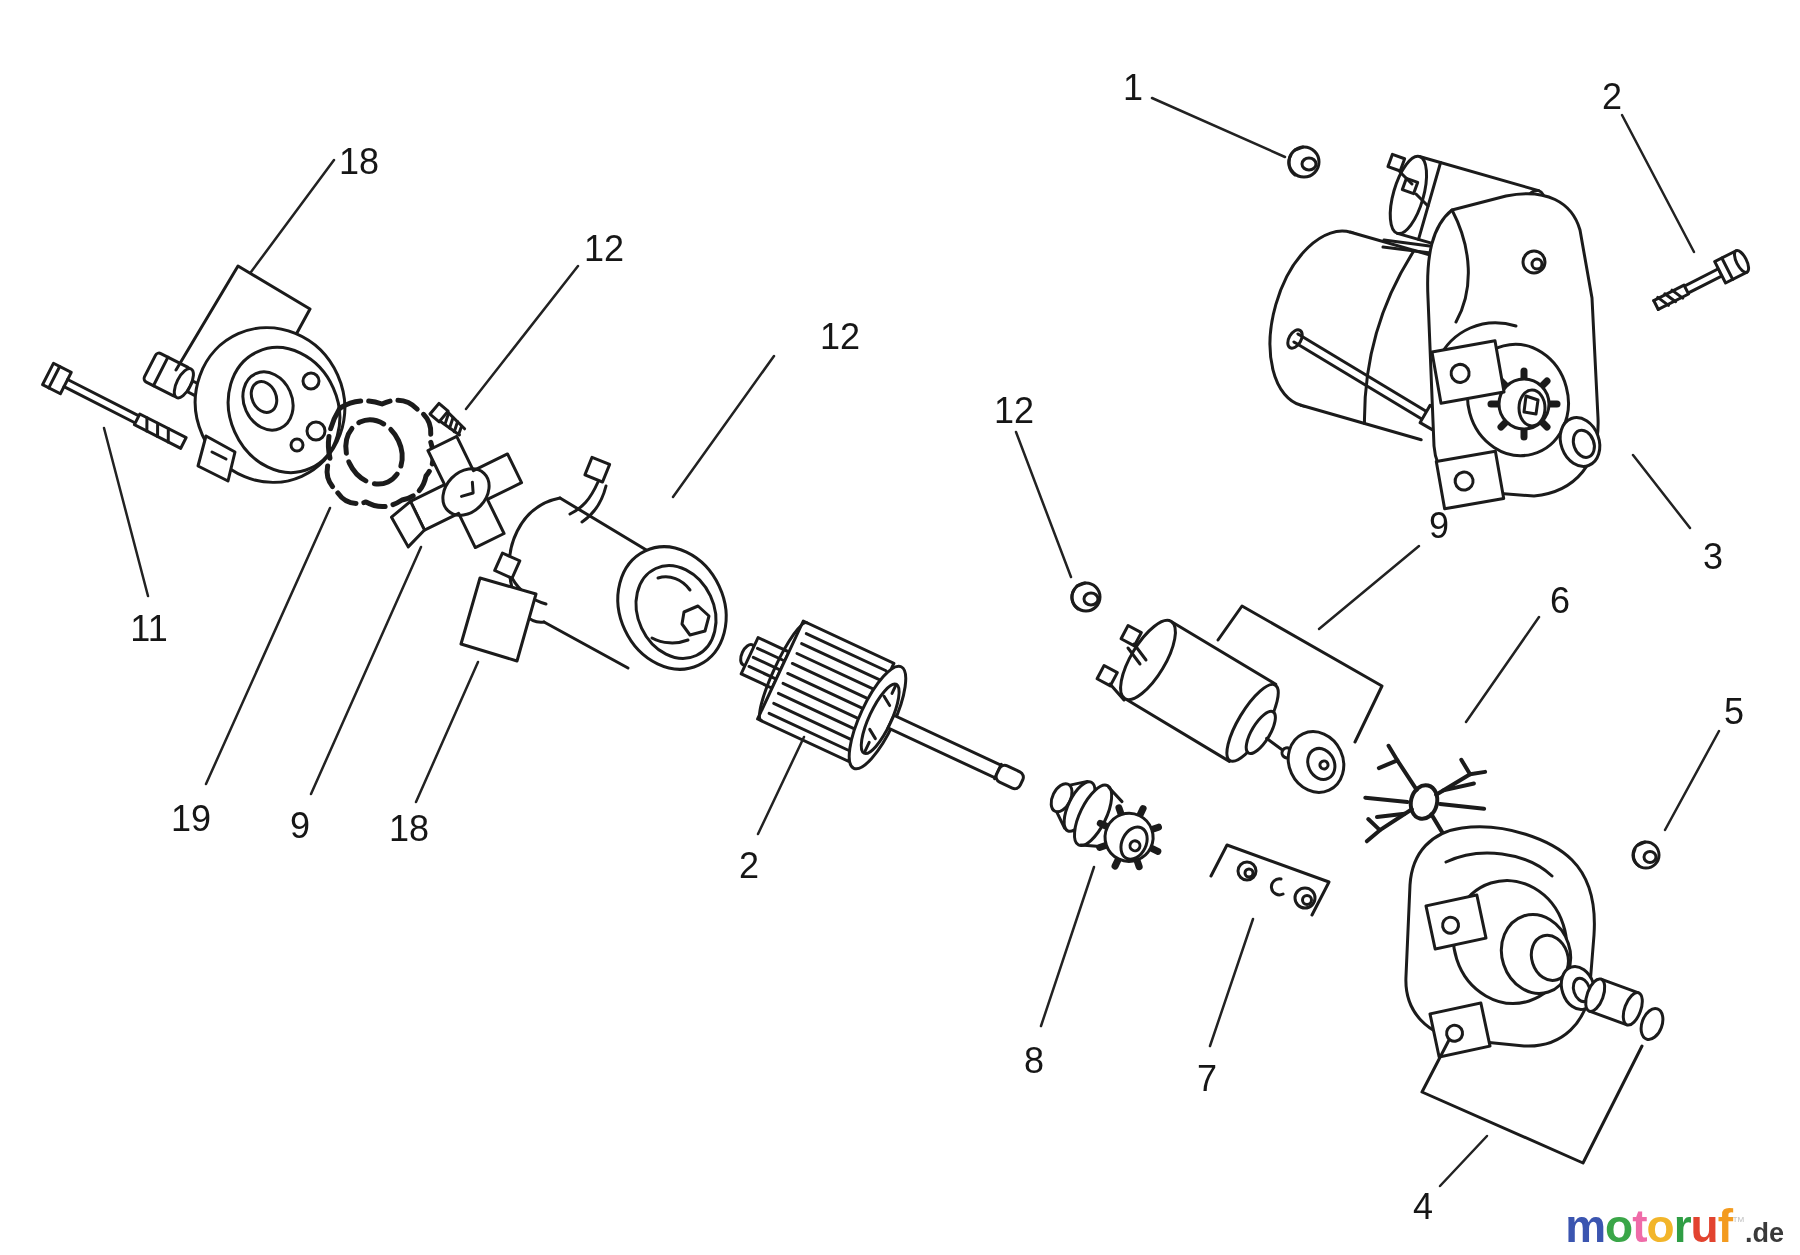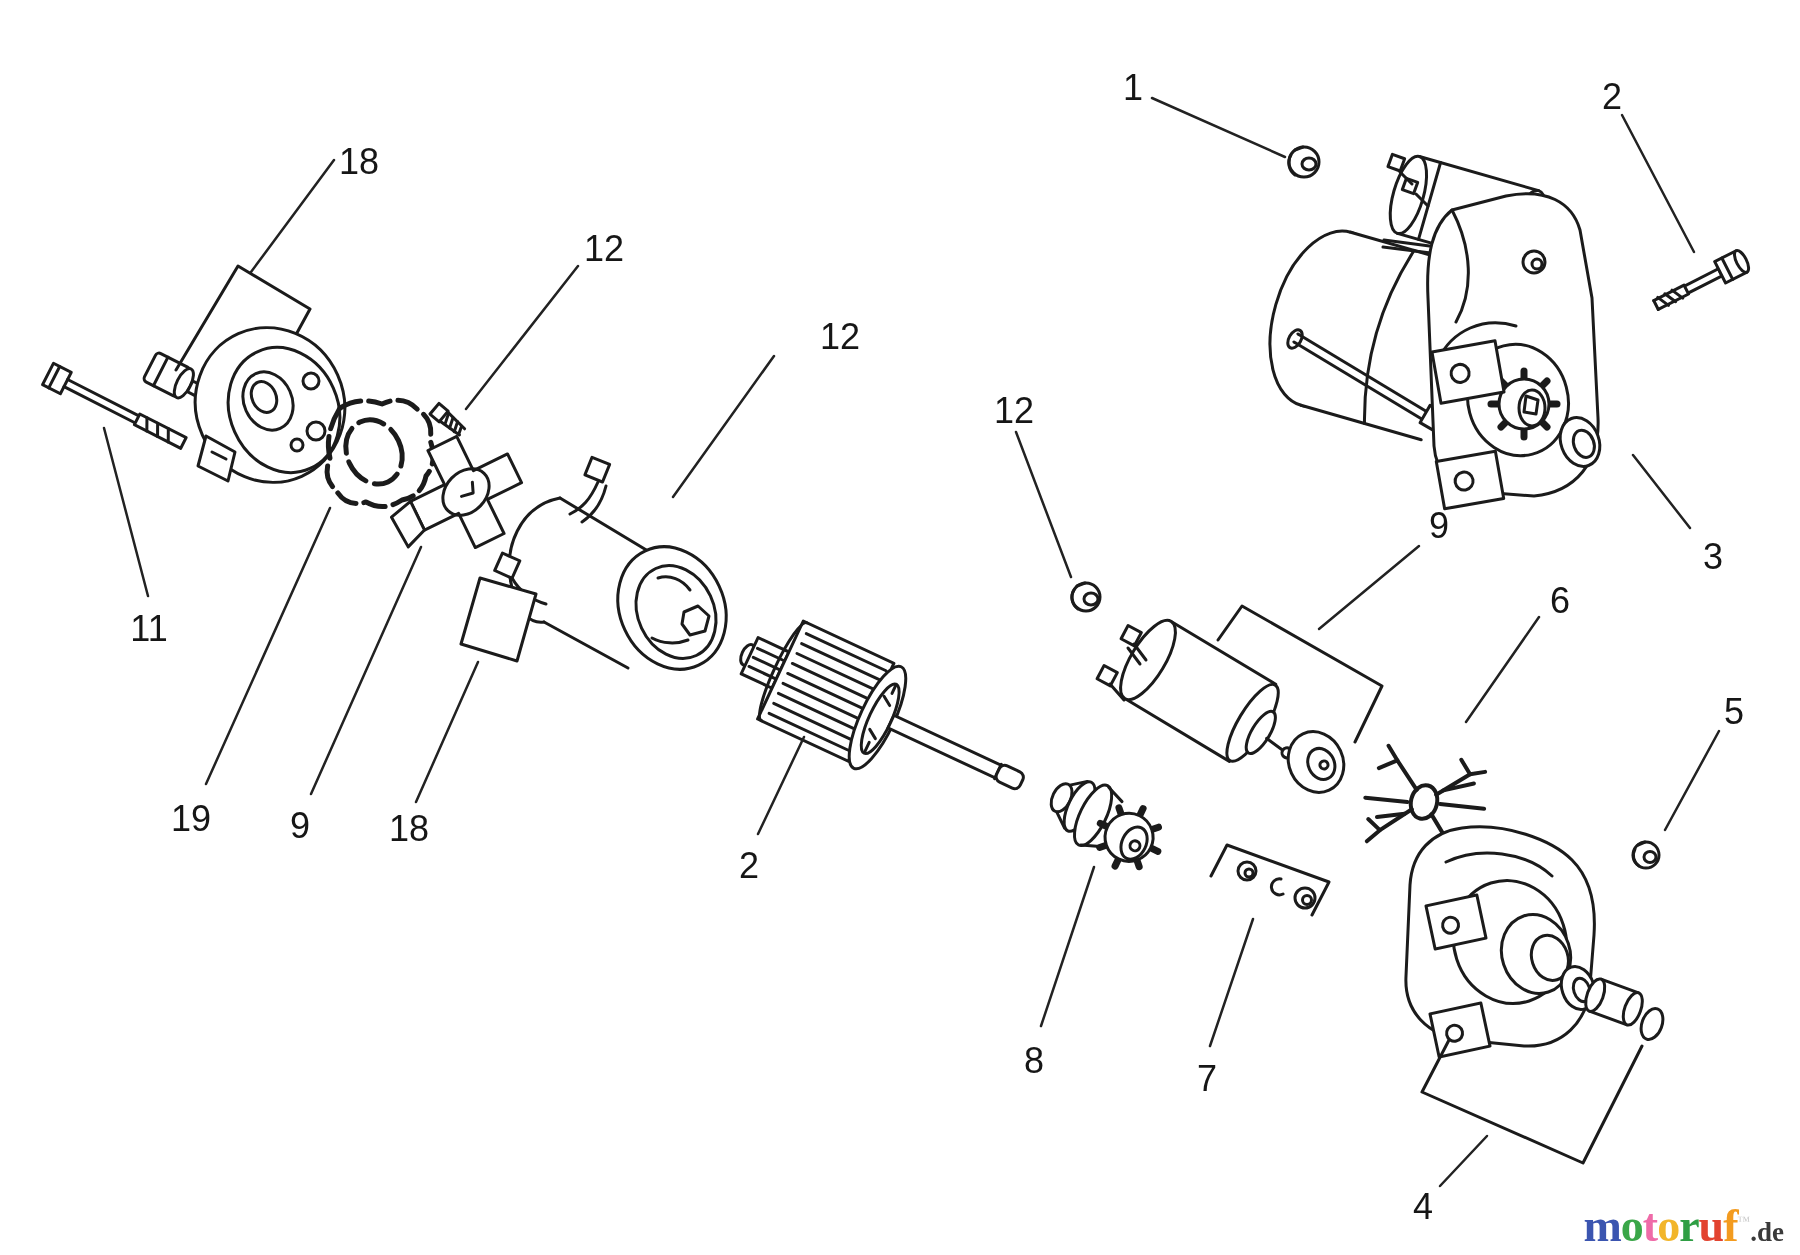--- a/index.html
+++ b/index.html
@@ -3,21 +3,21 @@
 <meta charset="utf-8">
 <style>
   html,body{margin:0;padding:0;background:#ffffff;}
   .canvas{position:relative;width:1800px;height:1255px;background:#ffffff;overflow:hidden;
           font-family:"Liberation Sans",sans-serif;}
   .canvas svg{position:absolute;left:0;top:0;}
   .callout{position:absolute;transform:translate(-50%,-50%);
            font:36px "Liberation Sans",sans-serif;color:#161616;
            white-space:nowrap;user-select:none;}
   .logo{position:absolute;right:16px;bottom:6px;
-        font-family:Liberation Serif, serif;font-weight:bold;font-size:46px;
+        font-family:Liberation Sans, sans-serif;font-weight:bold;font-size:46px;
         letter-spacing:-1px;line-height:1;margin-left:40px;}
   .logo .lt{display:inline-block;}
   .logo .tm{font-size:13px;color:#c9c9c9;vertical-align:super;font-weight:normal;letter-spacing:0;}
   .logo .de{font-size:27px;font-weight:bold;letter-spacing:0;}
 </style>
 </head>
 <body>
 
 <div class="canvas">
 

